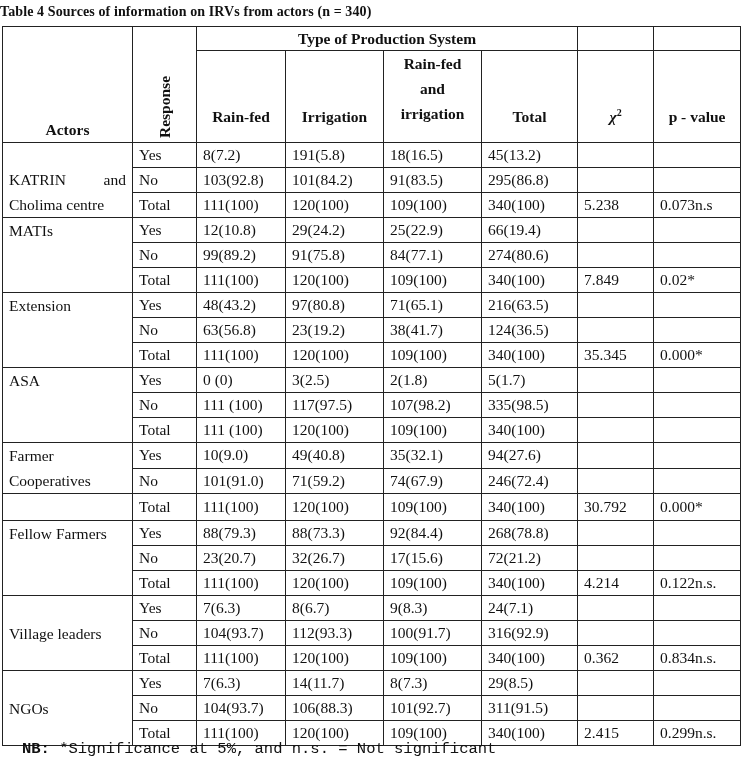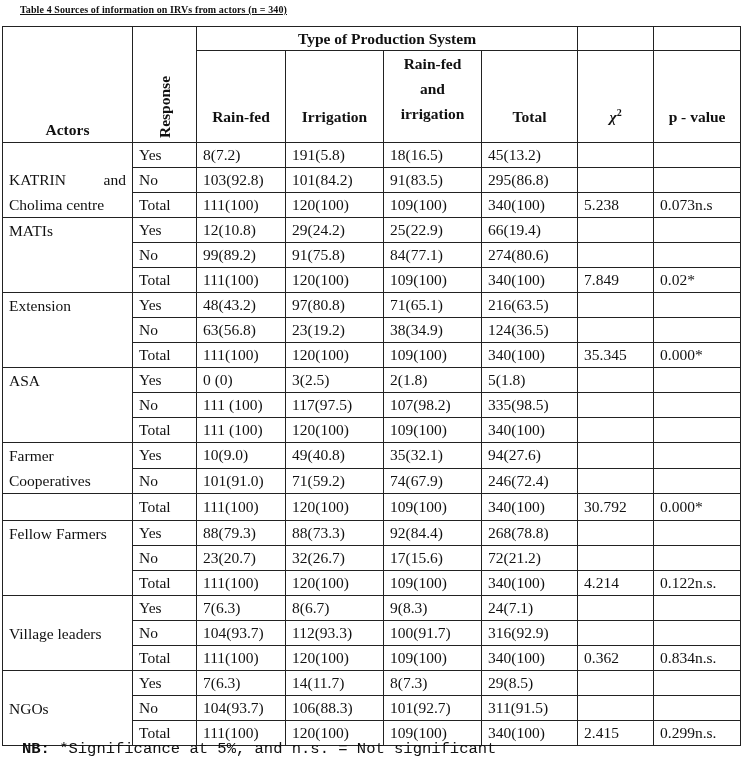--- a/index.html
+++ b/index.html
@@ -1,17 +1,17 @@
 <!DOCTYPE html>
 <html><head>
 <meta charset="utf-8">
 <style>
   html, body { margin:0; padding:0; background:#ffffff; }
   body { width:742px; height:763px; position:relative; font-family:"Liberation Serif","DejaVu Serif",serif; color:#111; overflow:hidden; }
-  .caption { position:absolute; left:20px; top:4px; font-weight:bold; font-size:10px; letter-spacing:0.1px;text-decoration:underline; }
+  .caption { position:absolute; left:0; top:4px; font-weight:bold; font-size:14px; letter-spacing:0.1px; }
   table { position:absolute; left:2px; top:26px; border-collapse:collapse; table-layout:fixed; width:738px; font-size:15.5px; }
   td, th { border:1.5px solid #222; padding:0 6px; vertical-align:middle; white-space:nowrap; overflow:visible; }
   th { font-weight:bold; text-align:center; }
   .h1 td, .h1 th { height:23px; }
   .h2 th { height:73px; vertical-align:bottom; padding-bottom:16px; }
   .actors-h { vertical-align:bottom; padding-bottom:3px; }
   .resp-h { position:relative; padding:0; }
   .resp-h span { position:absolute; left:50%; bottom:4px; transform-origin:left bottom; transform:translateX(9px) rotate(-90deg); white-space:nowrap; }
   .multi { white-space:normal; line-height:25px; }
   tbody td { height:24px; line-height:22px; }
@@ -124,41 +124,41 @@
         <td>97(80.8)</td>
         <td>71(65.1)</td>
         <td>216(63.5)</td>
         <td></td>
         <td></td>
       </tr>
       <tr>
         <td>No</td>
         <td>63(56.8)</td>
         <td>23(19.2)</td>
-        <td>38(34.9)</td>
+        <td>38(41.7)</td>
         <td>124(36.5)</td>
         <td></td>
         <td></td>
       </tr>
       <tr>
         <td>Total</td>
         <td>111(100)</td>
         <td>120(100)</td>
         <td>109(100)</td>
         <td>340(100)</td>
         <td>35.345</td>
         <td>0.000*</td>
       </tr>
       <tr>
         <td class="actor" rowspan="3">ASA</td>
         <td>Yes</td>
         <td>0 (0)</td>
         <td>3(2.5)</td>
         <td>2(1.8)</td>
-        <td>5(1.8)</td>
+        <td>5(1.7)</td>
         <td></td>
         <td></td>
       </tr>
       <tr>
         <td>No</td>
         <td>111 (100)</td>
         <td>117(97.5)</td>
         <td>107(98.2)</td>
         <td>335(98.5)</td>
         <td></td>

